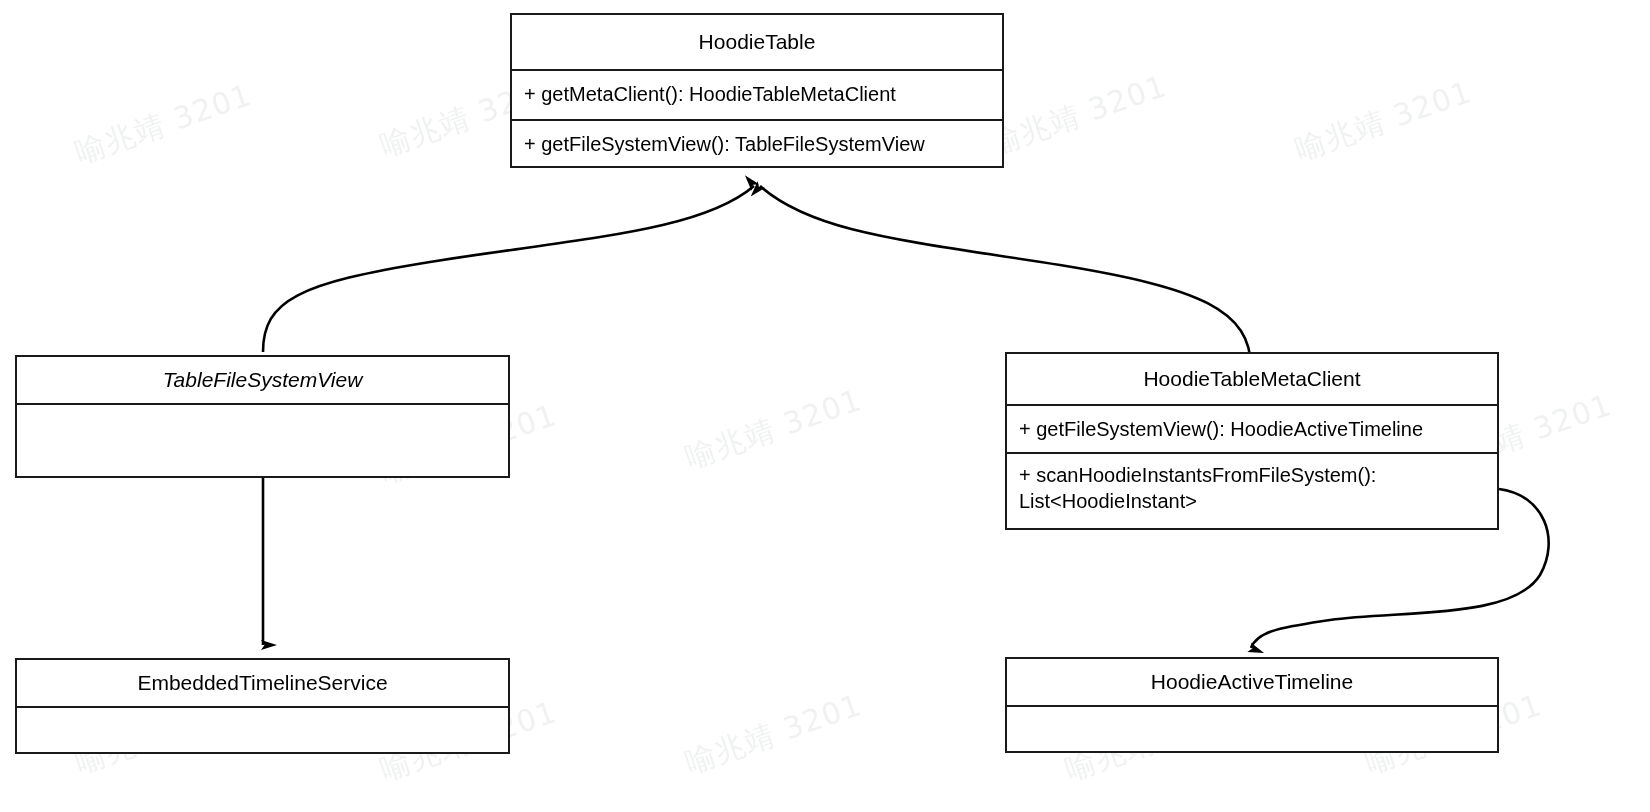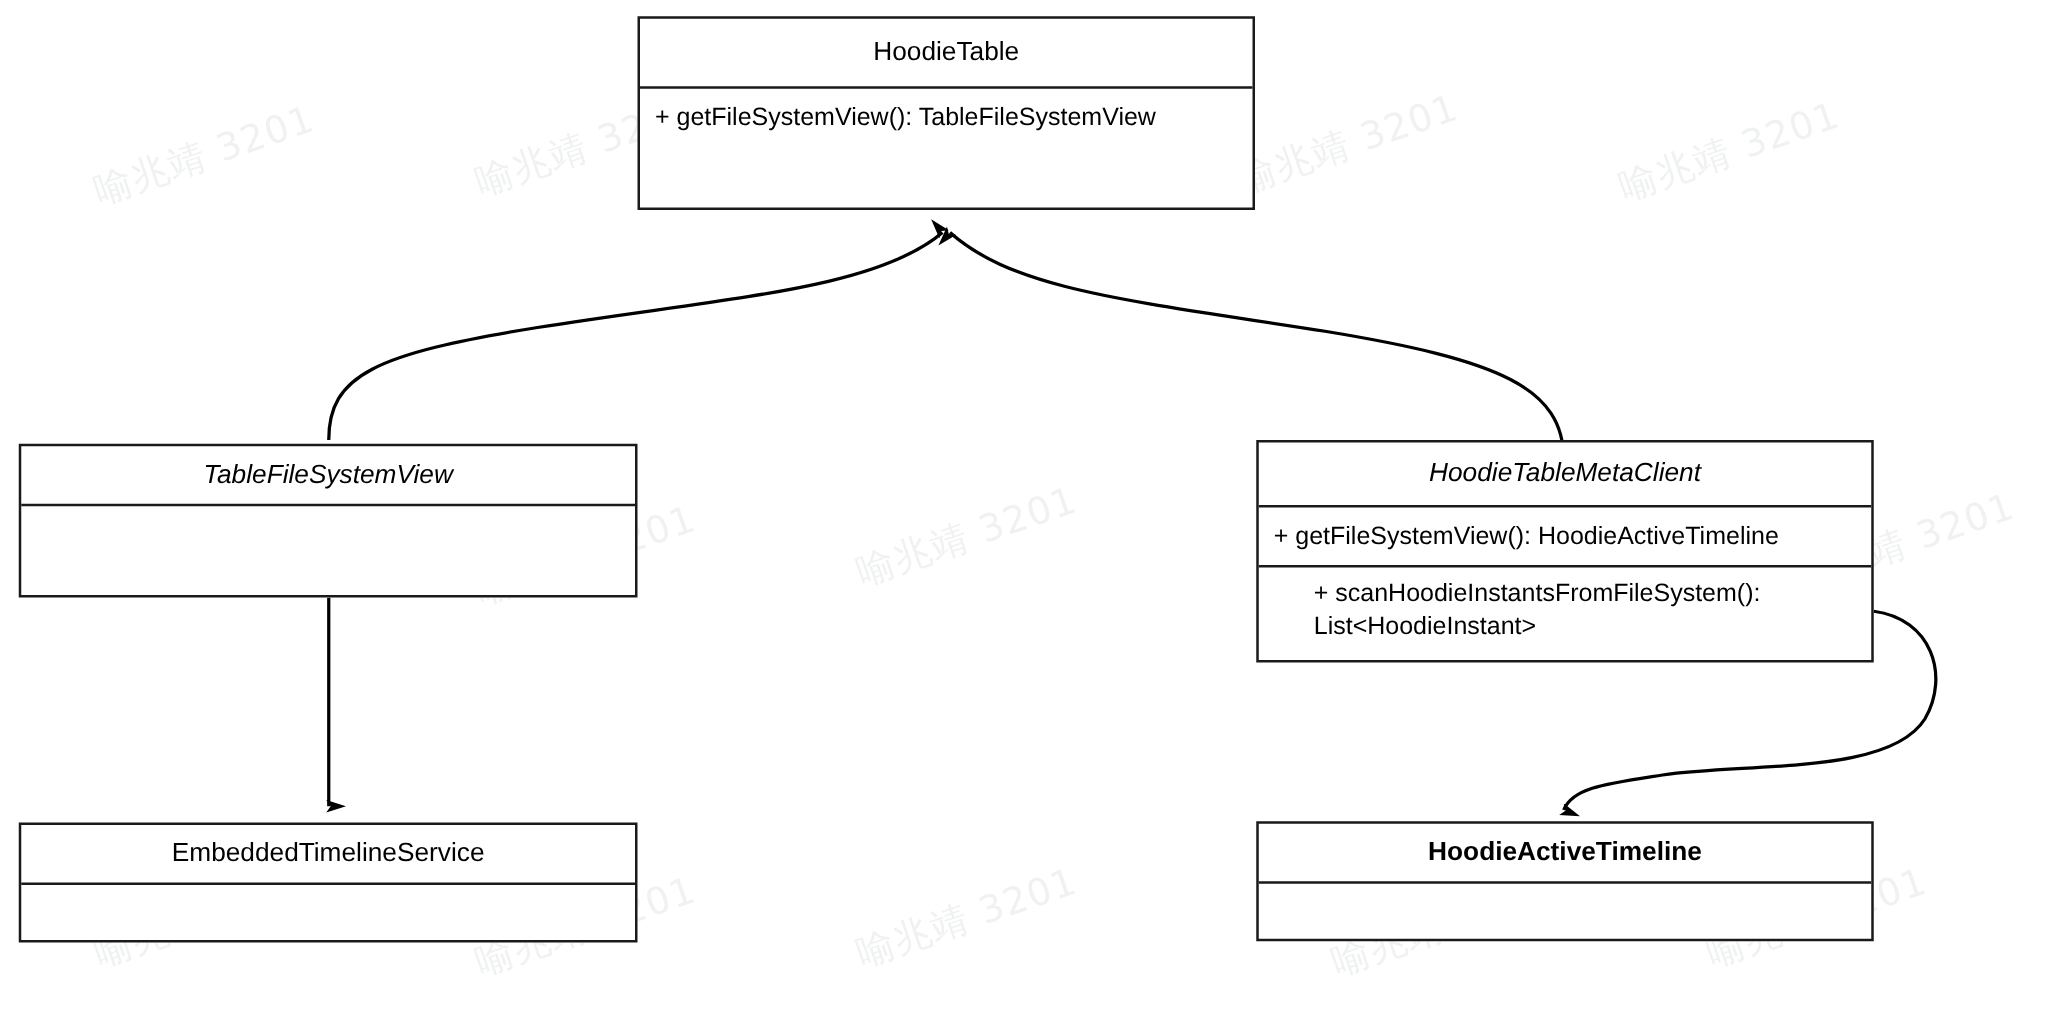--- a/index.html
+++ b/index.html
@@ -124,41 +124,42 @@
     <path d="M 1251,368 C 1251,310 1200,288 1060,265 C 900,240 812,232 760,186" fill="none" stroke="#000000" stroke-width="2.6" marker-end="url(#arrow-up)"></path>
 
     <path d="M 263,478 L 263,645" fill="none" stroke="#000000" stroke-width="2.6" marker-end="url(#arrow-down)"></path>
 
     <path d="M 1499,489 C 1545,495 1560,540 1540,575 C 1512,620 1400,610 1330,620 C 1285,627 1258,630 1251,648" fill="none" stroke="#000000" stroke-width="2.6" marker-end="url(#arrow-down)"></path>
   </svg>
 
   <div class="uml-class" style="left:510px; top:13px; width:494px; height:155px;">
     <div class="uml-title" style="height:56px;">HoodieTable</div>
     <div class="uml-compartment">
+      <div class="uml-member" style="height:50px;">+ getMetaClient(): HoodieTableMetaClient</div>
       <div class="uml-member" style="height:49px;">+ getFileSystemView(): TableFileSystemView</div>
     </div>
   </div>
 
   <div class="uml-class" style="left:15px; top:355px; width:495px; height:123px;">
     <div class="uml-title" style="height:48px;font-style:italic;">TableFileSystemView</div>
     <div class="uml-compartment uml-empty" style="height:71px;"></div>
   </div>
 
   <div class="uml-class" style="left:1005px; top:352px; width:494px; height:178px;">
-    <div class="uml-title" style="height:52px;font-style:italic;">HoodieTableMetaClient</div>
+    <div class="uml-title" style="height:52px;">HoodieTableMetaClient</div>
     <div class="uml-compartment">
       <div class="uml-member" style="height:48px;">+ getFileSystemView(): HoodieActiveTimeline</div>
-      <div class="uml-member" style="height:74px; padding-top:9px;margin-left:32px;">+ scanHoodieInstantsFromFileSystem():
+      <div class="uml-member" style="height:74px; padding-top:9px;">+ scanHoodieInstantsFromFileSystem():
 List&lt;HoodieInstant&gt;</div>
     </div>
   </div>
 
   <div class="uml-class" style="left:15px; top:658px; width:495px; height:96px;">
     <div class="uml-title" style="height:48px;">EmbeddedTimelineService</div>
     <div class="uml-compartment uml-empty" style="height:44px;"></div>
   </div>
 
   <div class="uml-class" style="left:1005px; top:657px; width:494px; height:96px;">
-    <div class="uml-title" style="height:48px;font-weight:bold;">HoodieActiveTimeline</div>
+    <div class="uml-title" style="height:48px;">HoodieActiveTimeline</div>
     <div class="uml-compartment uml-empty" style="height:44px;"></div>
   </div>
 
 </div>
 
 </body></html>

